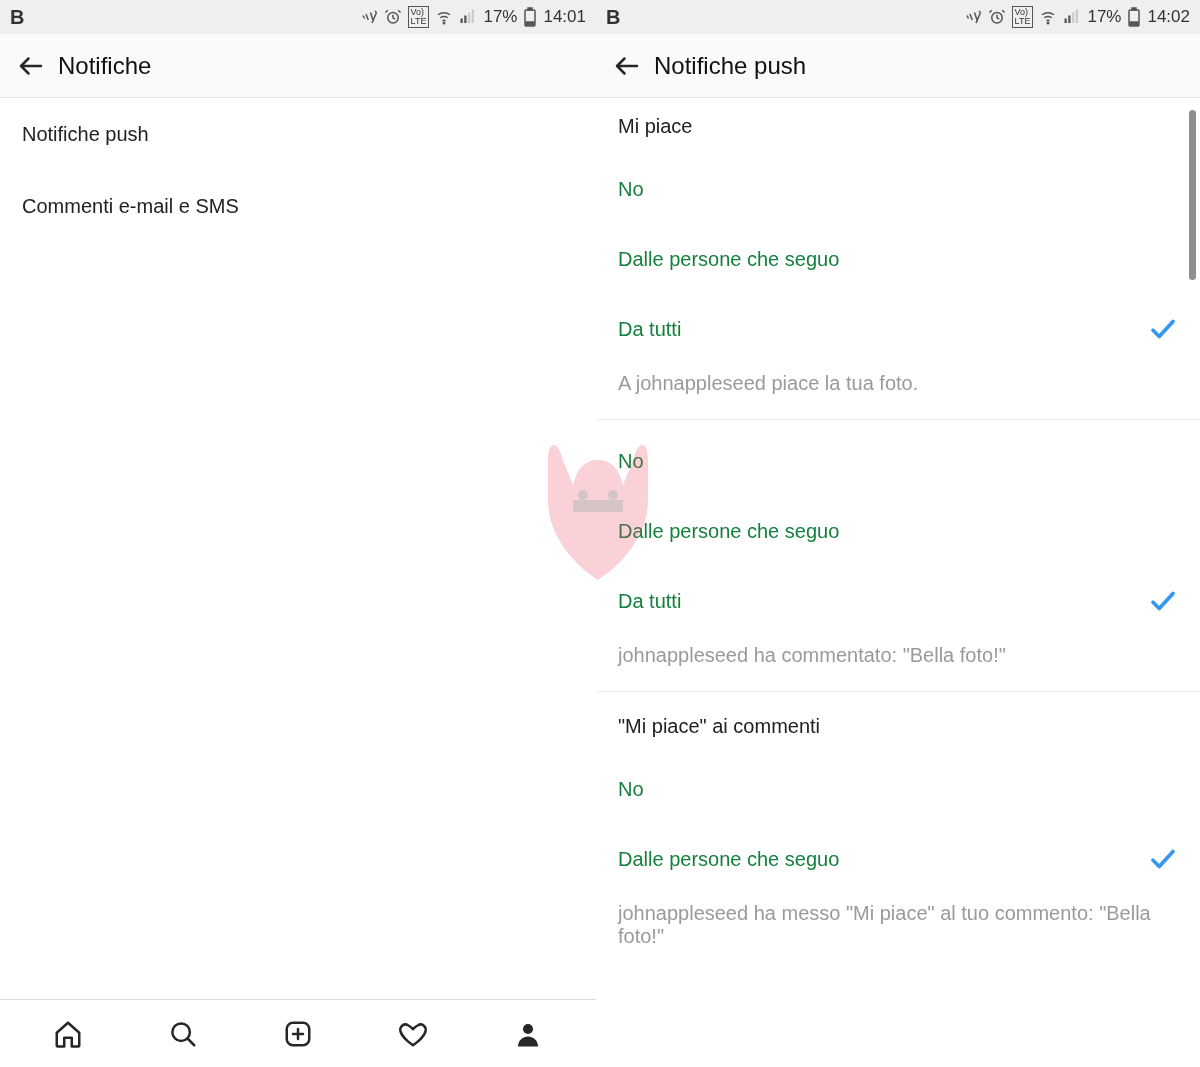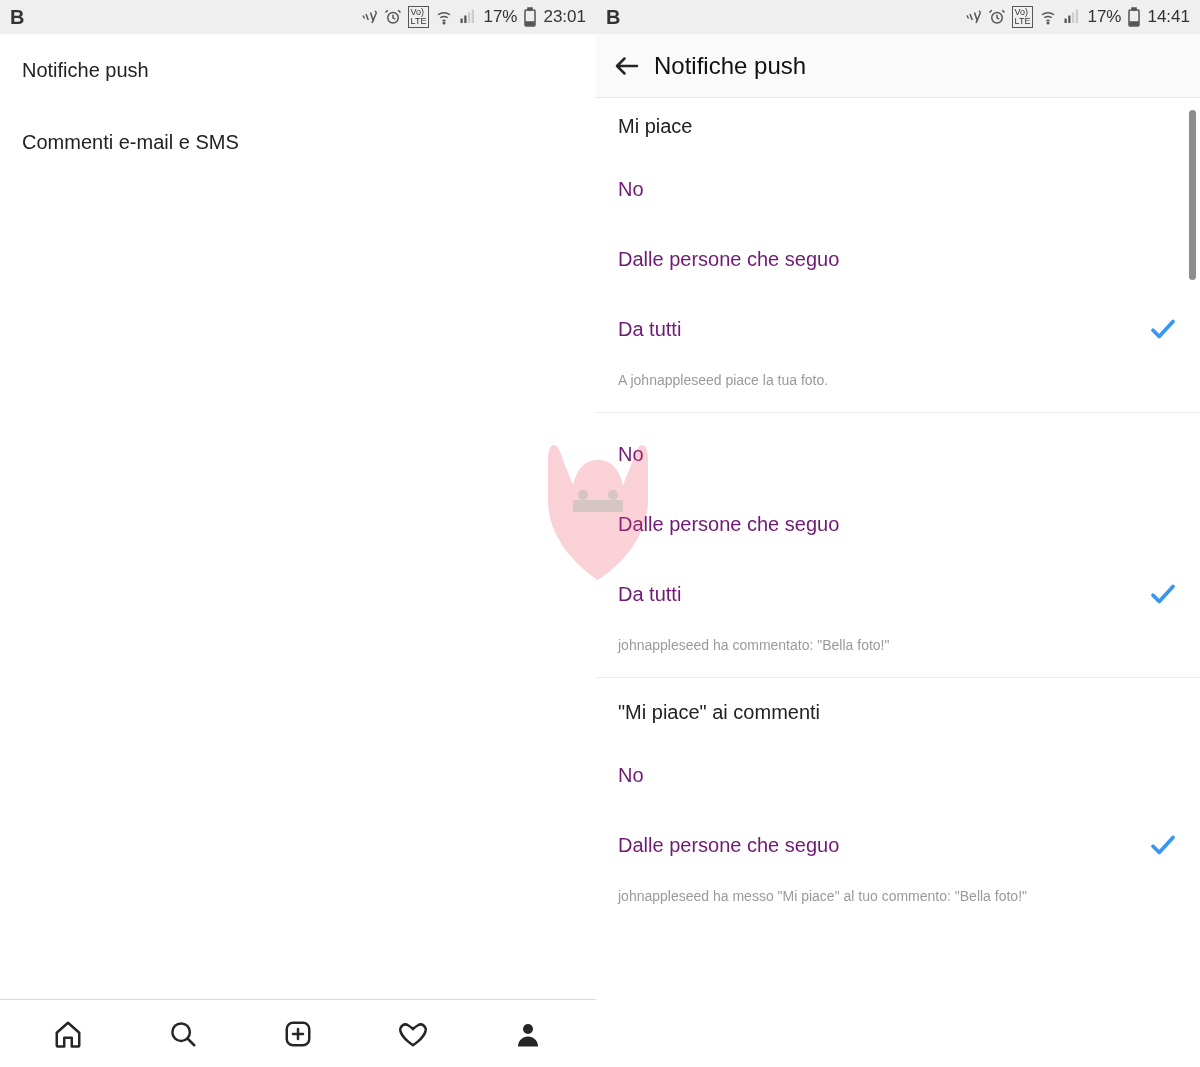--- a/index.html
+++ b/index.html
@@ -53,25 +53,25 @@
     font-size: 20px;
     color: #222;
   }
   .option {
     height: 70px;
     display: flex;
     align-items: center;
     justify-content: space-between;
     padding: 0 22px;
     font-size: 20px;
-    color: #701a75;
+    color: #15803d;
   }
   .preview {
     padding: 8px 22px 20px 22px;
-    font-size: 14px;
+    font-size: 20px;
     color: #9a9a9a;
   }
   .section-hdr {
     height: 56px;
     display: flex;
     align-items: center;
     padding: 0 22px;
     font-size: 20px;
     color: #222;
     text-align: right;
@@ -147,22 +147,30 @@
           </svg>
         </span>
       <span>17%</span>
       <span class="ico">
           <svg width="14" height="20" viewBox="0 0 14 20" fill="none" stroke="#555" stroke-width="1.5">
             <rect x="2" y="3" width="10" height="16" rx="1"></rect>
             <rect x="5" y="1" width="4" height="2" fill="#555"></rect>
             <rect x="3" y="15" width="8" height="3" fill="#555"></rect>
           </svg>
         </span>
-      <span>23:01</span>
-    </div>
+      <span>14:01</span>
+    </div>
+  </div>
+  <div class="header">
+    <div class="back">
+      <svg width="30" height="30" viewBox="0 0 24 24" fill="none" stroke="#262626" stroke-width="2" stroke-linecap="round" stroke-linejoin="round">
+          <path d="M20 12H4M10 6l-6 6 6 6"></path>
+        </svg>
+    </div>
+    <div class="title">Notifiche</div>
   </div>
   <div class="content">
     <div class="item">
         <span>Notifiche push</span>
       </div>
     <div class="item">
         <span>Commenti e-mail e SMS</span>
       </div>
   </div>
   <div class="bottombar">
@@ -228,21 +236,21 @@
           </svg>
         </span>
       <span>17%</span>
       <span class="ico">
           <svg width="14" height="20" viewBox="0 0 14 20" fill="none" stroke="#555" stroke-width="1.5">
             <rect x="2" y="3" width="10" height="16" rx="1"></rect>
             <rect x="5" y="1" width="4" height="2" fill="#555"></rect>
             <rect x="3" y="15" width="8" height="3" fill="#555"></rect>
           </svg>
         </span>
-      <span>14:41</span>
+      <span>14:02</span>
     </div>
   </div>
   <div class="header">
     <div class="back">
       <svg width="30" height="30" viewBox="0 0 24 24" fill="none" stroke="#262626" stroke-width="2" stroke-linecap="round" stroke-linejoin="round">
           <path d="M20 12H4M10 6l-6 6 6 6"></path>
         </svg>
     </div>
     <div class="title">Notifiche push</div>
   </div>

